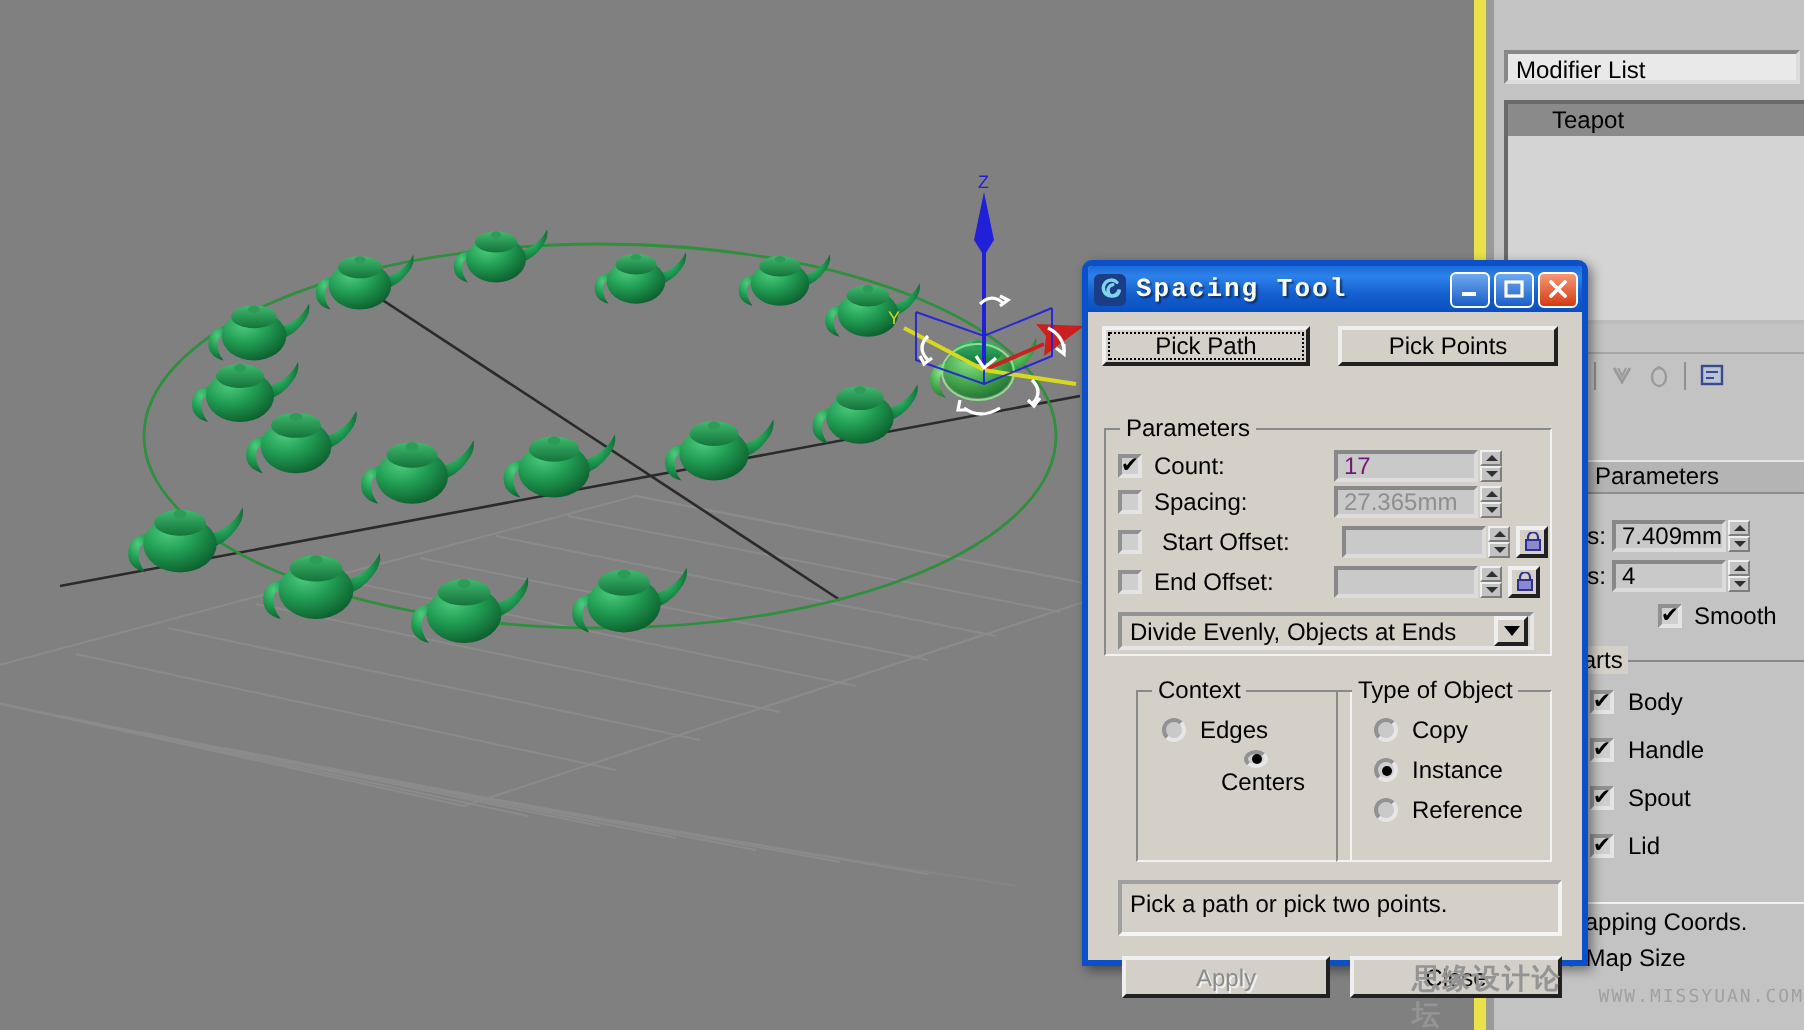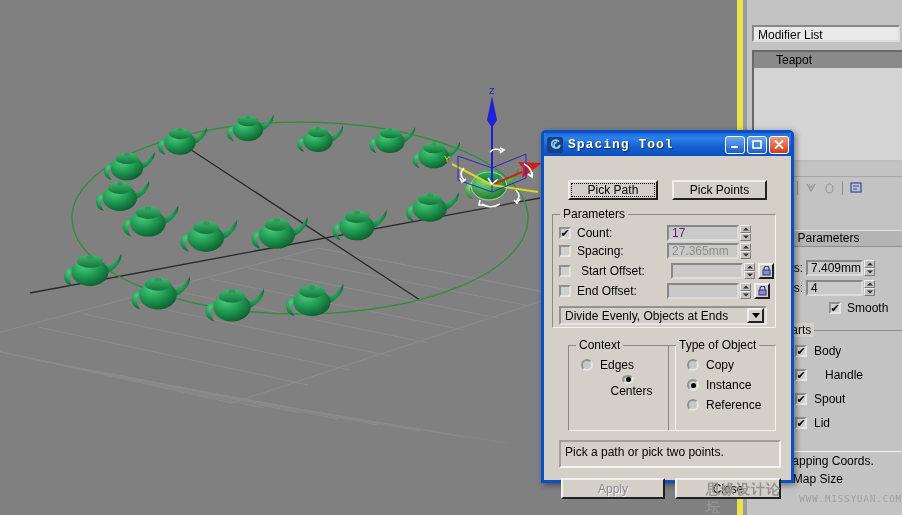--- a/index.html
+++ b/index.html
@@ -61,21 +61,21 @@
            justify-content:center;margin-right:5px;}
   #dlg-title .ttl{color:#fff;font-family:"Liberation Mono","DejaVu Sans Mono",monospace;font-size:13px;
                   font-weight:bold;letter-spacing:1px;text-shadow:1px 1px 1px rgba(0,0,0,.5);flex:1;}
   .tb-btn{width:20px;height:18px;border-radius:3px;margin-left:2px;border:1px solid #fff;
           display:flex;align-items:center;justify-content:center;color:#fff;font-size:11px;font-weight:bold;
           box-sizing:border-box;}
   .tb-min{background:linear-gradient(180deg,#6ea8f0,#1a5fc8);}
   .tb-max{background:linear-gradient(180deg,#6ea8f0,#1a5fc8);}
   .tb-close{background:linear-gradient(180deg,#f59878,#d63a12);}
 
-  #dlg-body{position:absolute;left:0;top:23px;right:0;bottom:0;background:#d4d0c8;padding:24px;box-sizing:border-box;}
+  #dlg-body{position:absolute;left:0;top:23px;right:0;bottom:0;background:#d4d0c8;padding:7px;box-sizing:border-box;}
 
   .btn{background:#d4d0c8;border:2px outset #efefef;border-right-color:#767676;border-bottom-color:#767676;
        box-sizing:border-box;font-size:12px;text-align:center;color:#000;display:flex;align-items:center;
        justify-content:center;}
   .btn.focus{outline:1px dotted #000;outline-offset:-4px;}
   .btn.disabled{color:#8c8c8c;text-shadow:1px 1px 0 #f0f0f0;}
 
   .group{border:1px solid #8a8a8a;border-right-color:#f2f2f2;border-bottom-color:#f2f2f2;position:absolute;}
   .group>.gtitle{position:absolute;left:7px;top:-8px;background:#d4d0c8;padding:0 3px;font-size:12px;}
 
@@ -379,21 +379,21 @@
 
   <div class="group" style="left:-8px;top:330px;width:168px;height:120px;">
     <span class="gtitle">eapot Parts</span>
     <div style="padding:10px 0 0 55px;">
       <div class="pm-row">
         <span class="cb on"></span>
         <span class="cp-text" style="margin-left:7px;">Body</span>
       </div>
       <div class="pm-row" style="margin-top:4px;">
         <span class="cb on"></span>
-        <span class="cp-text" style="margin-left:18px;">Handle</span>
+        <span class="cp-text" style="margin-left:7px;">Handle</span>
       </div>
       <div class="pm-row" style="margin-top:4px;">
         <span class="cb on"></span>
         <span class="cp-text" style="margin-left:7px;">Spout</span>
       </div>
       <div class="pm-row" style="margin-top:4px;">
         <span class="cb on"></span>
         <span class="cp-text" style="margin-left:7px;">Lid</span>
       </div>
     </div>

